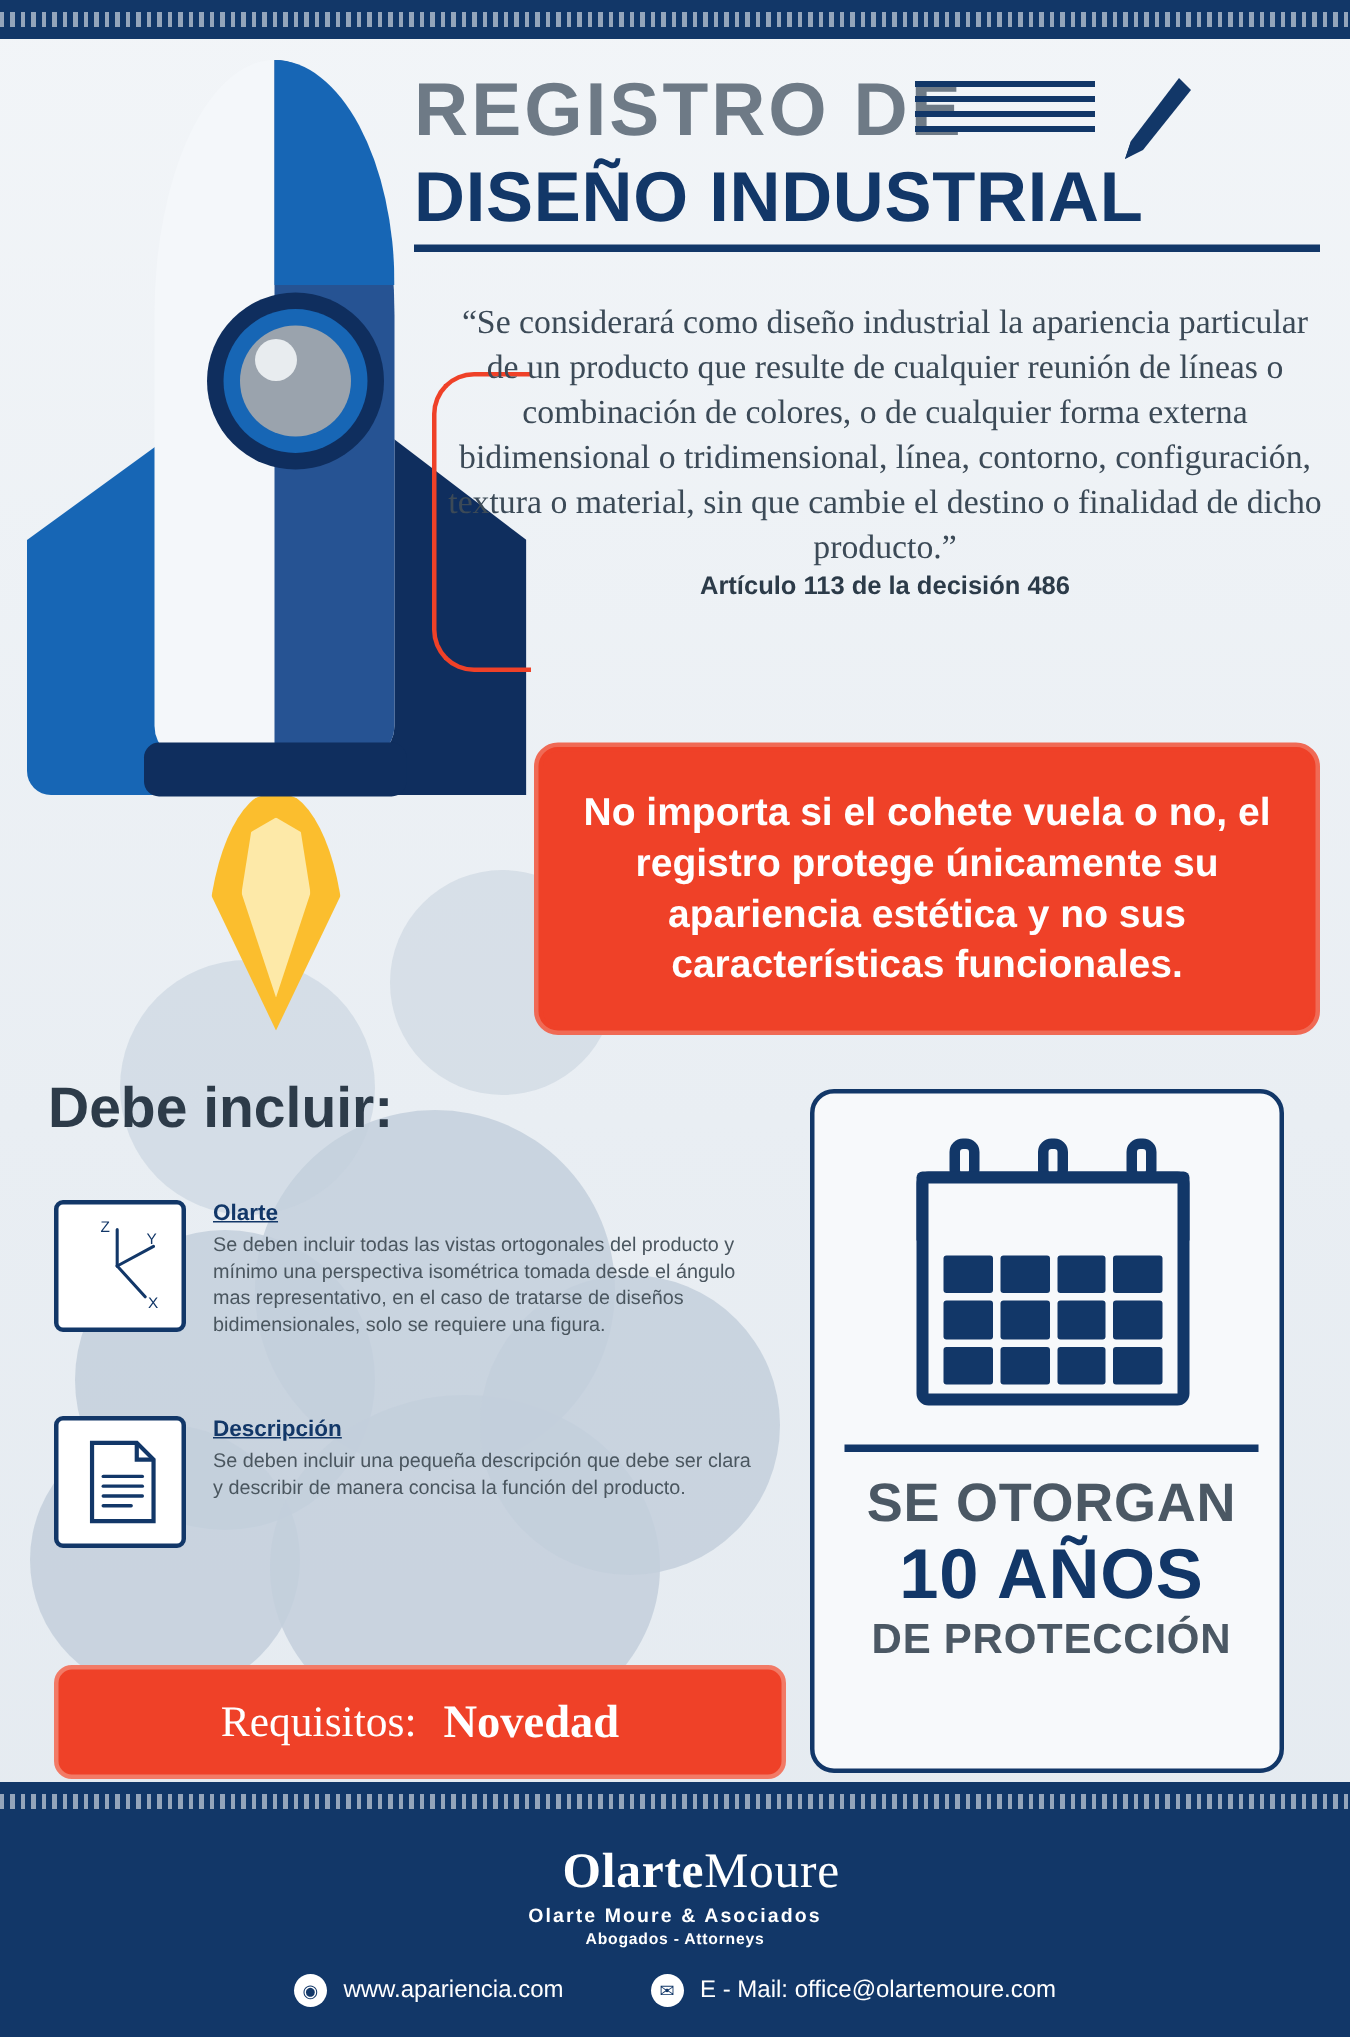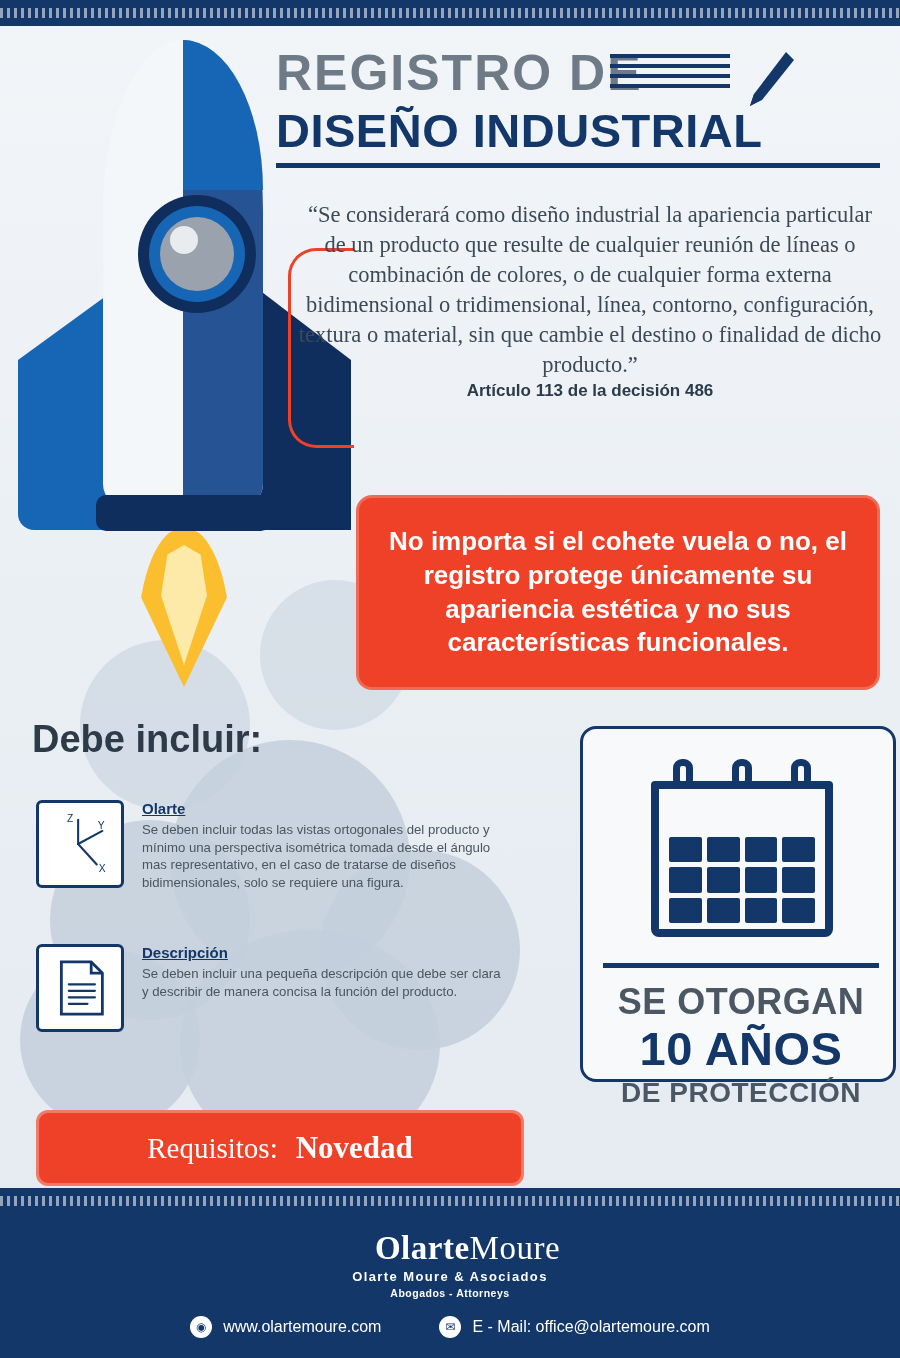--- a/index.html
+++ b/index.html
@@ -223,21 +223,21 @@
     position: absolute; left: 36px; top: 1110px; width: 488px; height: 76px;
     background: #ef4128; border: 3px solid #f27a66; border-radius: 12px;
     display: flex; align-items: center; justify-content: center;
     gap: 18px; color: #fff;
   }
   .req .lbl { font-size: 29px; font-family: "Liberation Serif", serif; }
   .req .val { font-size: 31px; font-weight: bold; font-family: "Liberation Serif", serif; }
 
   
   .panel {
-    position: absolute; left: 580px; top: 726px; width: 316px; height: 356px;
+    position: absolute; left: 540px; top: 726px; width: 316px; height: 456px;
     background: #f7f9fb; border: 3px solid #123768; border-radius: 16px;
   }
   .cal { position: absolute; left: 68px; top: 30px; width: 182px; height: 178px; }
   .cal .ring {
     position: absolute; top: 0; width: 20px; height: 30px;
     border: 7px solid #123768; border-radius: 9px;
   }
   .cal .body {
     position: absolute; top: 22px; left: 0; width: 182px; height: 156px;
     border: 8px solid #123768; border-radius: 8px; background: #f7f9fb;
@@ -413,21 +413,21 @@
     <div class="footer-logo">
       <div class="om">
         <span>Olarte</span><span class="thin">Moure</span>
       </div>
       <div class="sub1">Olarte Moure &amp; Asociados</div>
       <div class="sub2">Abogados - Attorneys</div>
     </div>
     <div class="footer-contacts">
       <div class="fc">
         <span class="circ">◉</span>
-        <span>www.olartemoure.com</span>
+        <span>www.apariencia.com</span>
       </div>
       <div class="fc">
         <span class="circ">✉</span>
         <span>E - Mail: office@olartemoure.com</span>
       </div>
     </div>
   </div>
 
 </div>
 

